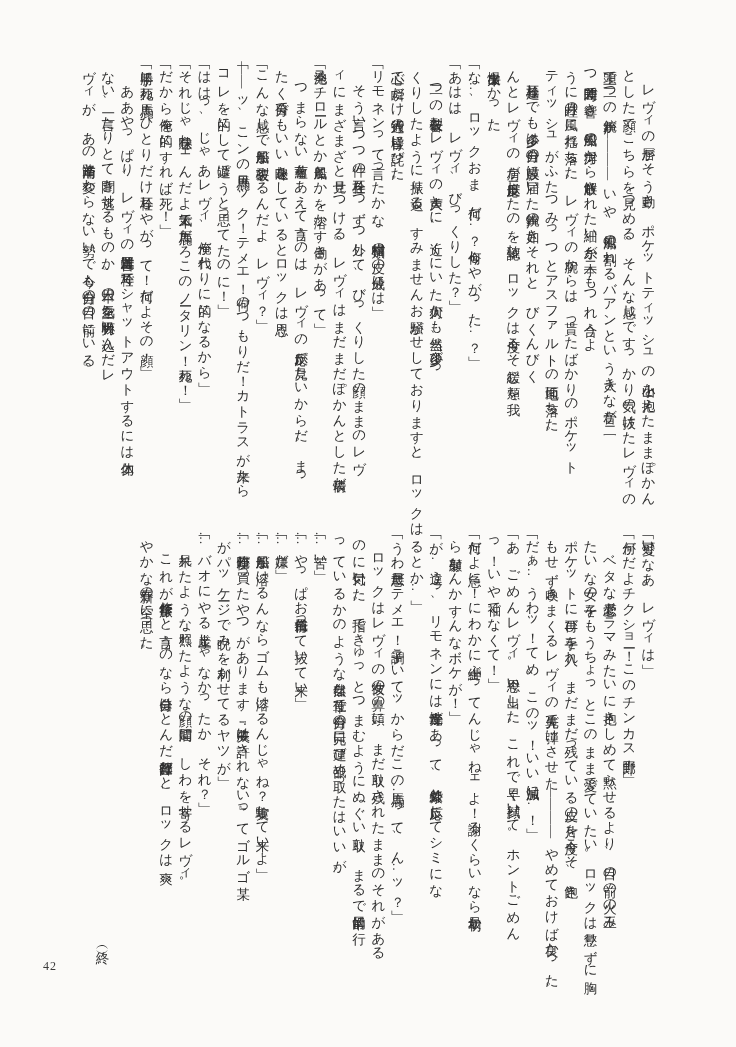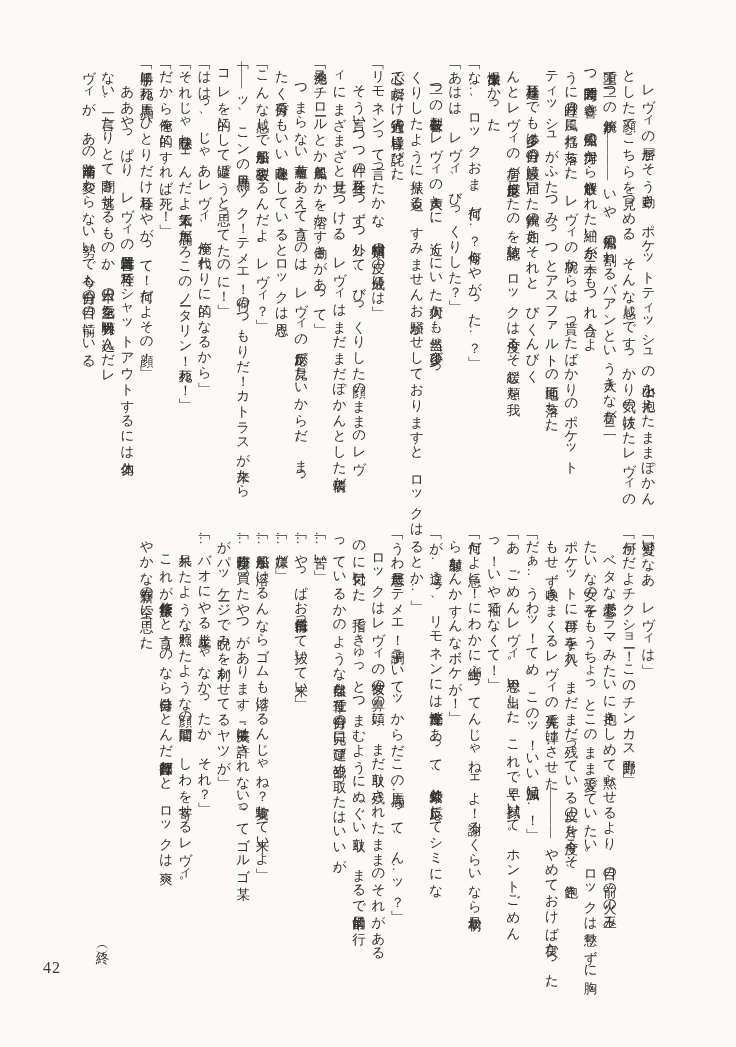--- a/index.html
+++ b/index.html
@@ -49,21 +49,21 @@
     writing-mode: vertical-rl;
     text-orientation: mixed;
     font-size: 13.5px;
     letter-spacing: 0.5px;
     color: #2f2f2f;
   }
   #page-number {
     position: absolute;
     top: 959px;
     left: 43px;
-    font-size: 16px;
+    font-size: 12px;
     letter-spacing: 1px;
     color: #3a3a3a;
     font-family: "Liberation Serif", "DejaVu Serif", serif;
   }
 </style>
 </head>
 <body>
 
 <div class="page">
 

